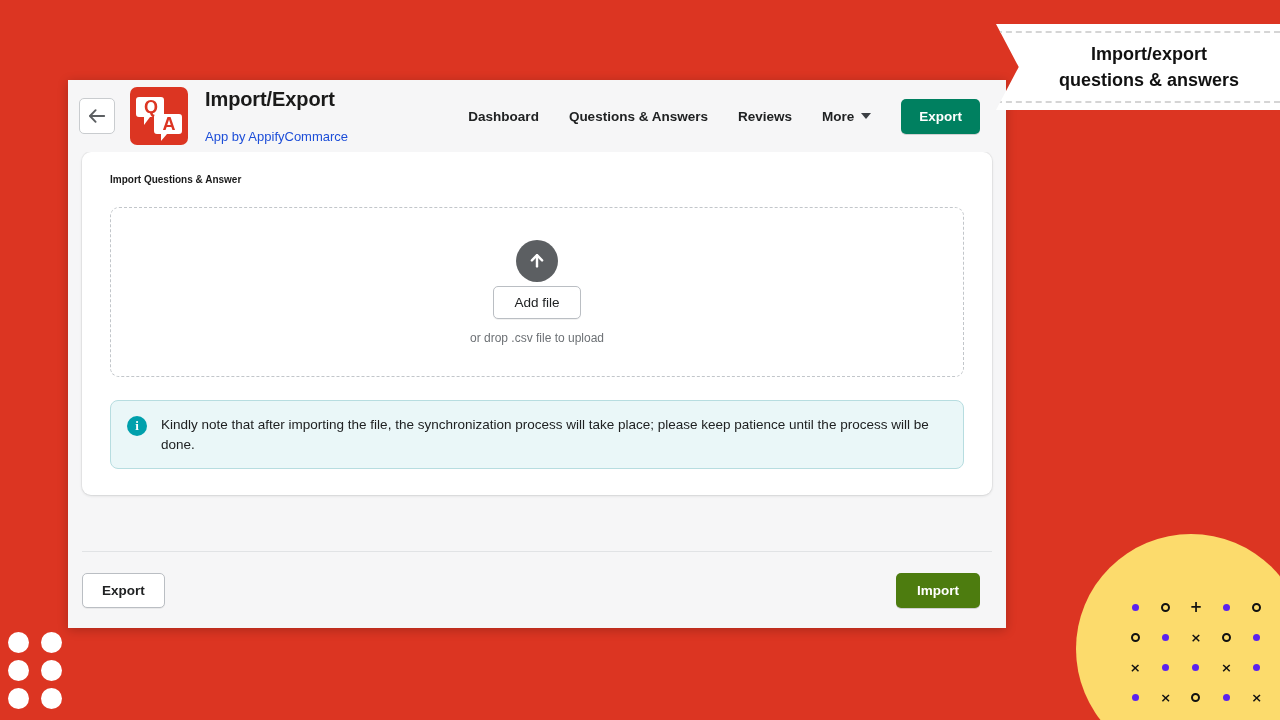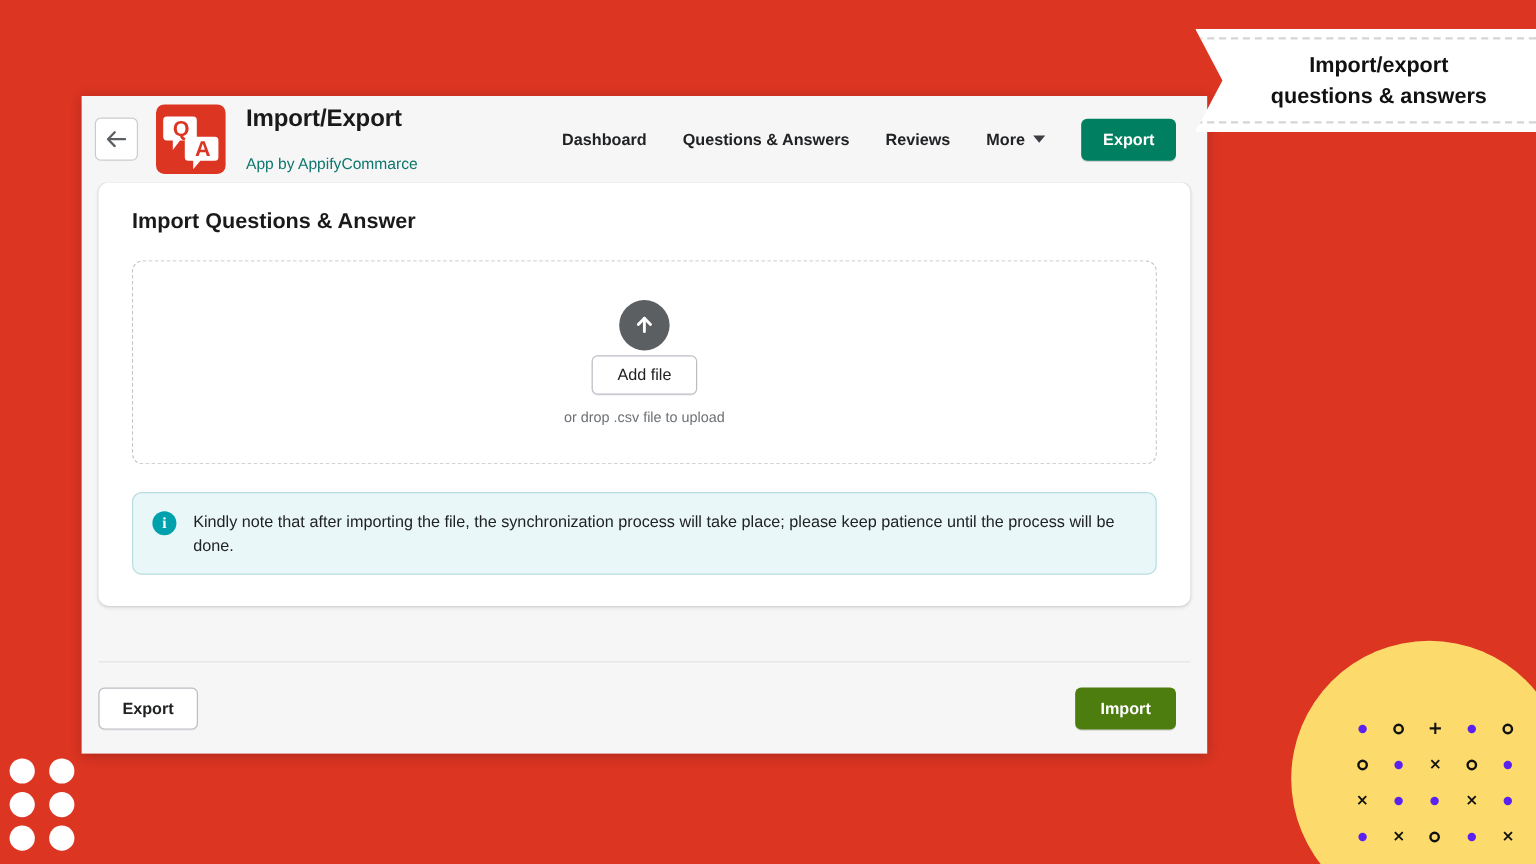--- a/index.html
+++ b/index.html
@@ -161,21 +161,21 @@
     flex: 0 0 auto;
   }
   #app-title {
     font-size: 20px;
     font-weight: 700;
     color: #1A1A1A;
     letter-spacing: -0.1px;
   }
   #app-subtitle {
     font-size: 13px;
-    color: #0f766e;
+    color: #1d4ed8;
     margin-top: 18px;
   }
   #top-nav {
     margin-left: auto;
     display: flex;
     align-items: center;
     gap: 30px;
   }
   .nav-link {
     font-size: 13.5px;
@@ -212,21 +212,21 @@
     padding: 0 14px;
     overflow: hidden;
   }
   #import-card {
     background: #FFFFFF;
     border-radius: 9px;
     box-shadow: 0 0 0 1px rgba(0,0,0,0.04), 0 1px 3px rgba(22,29,37,0.12);
     padding: 22px 28px 26px 28px;
   }
   #card-heading {
-    font-size: 18px;
+    font-size: 10px;
     font-weight: 700;
     color: #1A1A1A;
   }
   #card-description {
     font-size: 13.5px;
     color: #202223;
     margin-top: 24px;
   }
   #sample-link {
     color: #2C6ECB;

